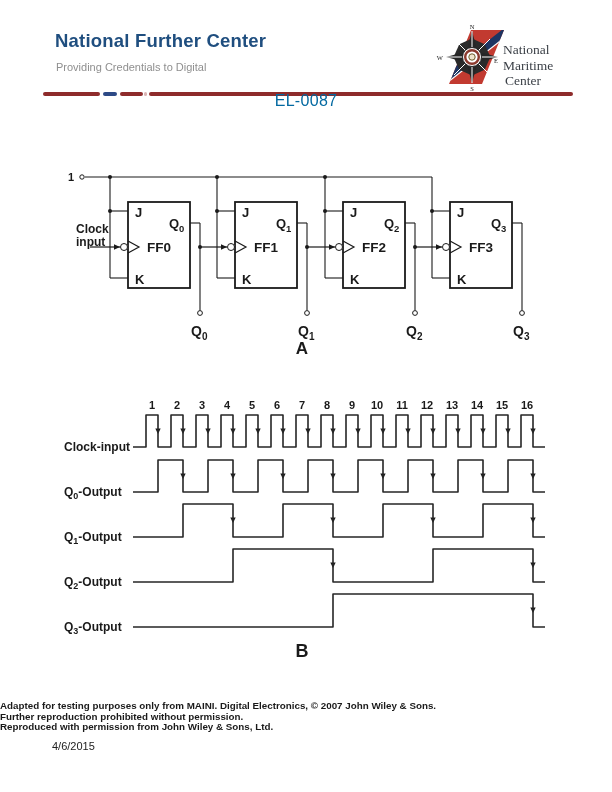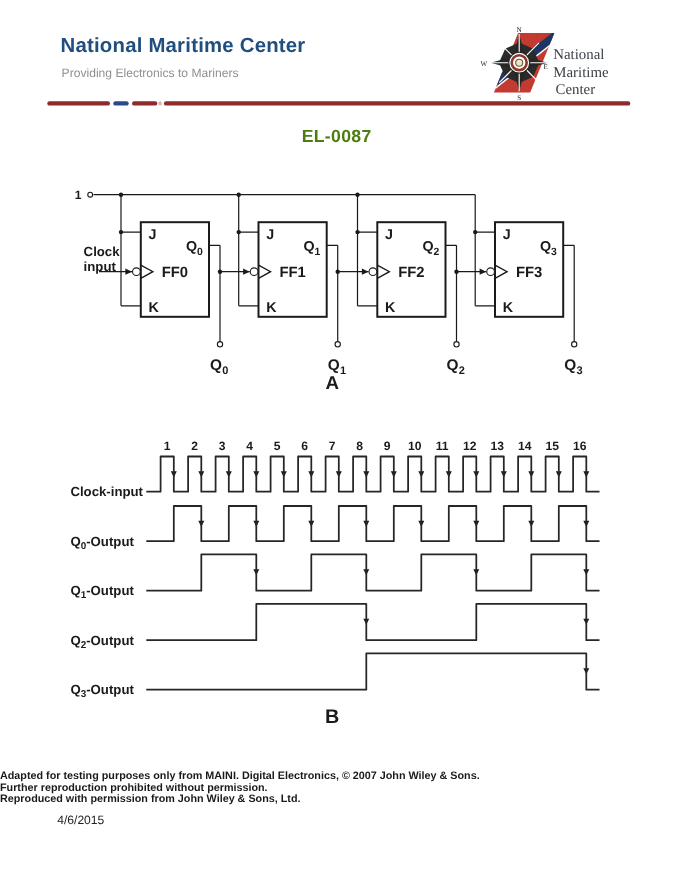--- a/index.html
+++ b/index.html
@@ -9,36 +9,36 @@
   .nmc-title{position:absolute;left:55px;top:30px;font-size:18.5px;font-weight:bold;color:#1f4e7f;letter-spacing:.2px;}
   .nmc-sub{position:absolute;left:56px;top:61px;font-size:11px;color:#8f8f8f;}
 
   .logo-svg{position:absolute;left:428px;top:22px;}
   .logo-line{font-family:"Liberation Serif",serif;font-size:13.5px;fill:#3a3f46;}
   .compass-letter{font-family:"Liberation Serif",serif;font-size:6.5px;fill:#1a1a1a;}
 
   .rule{position:absolute;top:92px;left:43px;width:530px;height:4px;}
   .rule div{position:absolute;top:0;height:4px;border-radius:2px;}
 
-  .doc-title{position:absolute;left:0;top:116px;width:612px;text-align:center;font-size:16px;font-weight:bold;color:#4d7c0f;letter-spacing:.3px;}
+  .doc-title{position:absolute;left:0;top:92px;width:612px;text-align:center;font-size:16px;font-weight:normal;color:#0369a1;letter-spacing:.3px;}
 
   .fig{position:absolute;left:0;}
   #figA{top:160px;}
   #figB{top:385px;}
 
   .footer{position:absolute;left:0;top:701px;width:612px;text-align:left;font-size:9.8px;line-height:10.6px;font-weight:bold;color:#1a1a1a;}
   .date{position:absolute;left:52px;top:740px;font-family:Liberation Sans, sans-serif;font-size:11px;color:#222;}
 </style>
 </head>
 <body>
 
 <div class="page">
 
-  <div class="nmc-title">National Maritime Center</div>
-  <div class="nmc-sub">Providing Electronics to Mariners</div>
+  <div class="nmc-title">National Further Center</div>
+  <div class="nmc-sub">Providing Credentials to Digital</div>
 
   <svg class="logo-svg" width="160" height="72" viewBox="424 22 160 72">
     <defs>
       <clipPath id="paraclip">
           <polygon points="467,30 500,30 478,84 445,84"></polygon>
         </clipPath>
     </defs>
     <g>
       <polygon points="467,30 500,30 478,84 445,84" fill="#c23a30"></polygon>
       <g clip-path="url(#paraclip)">

